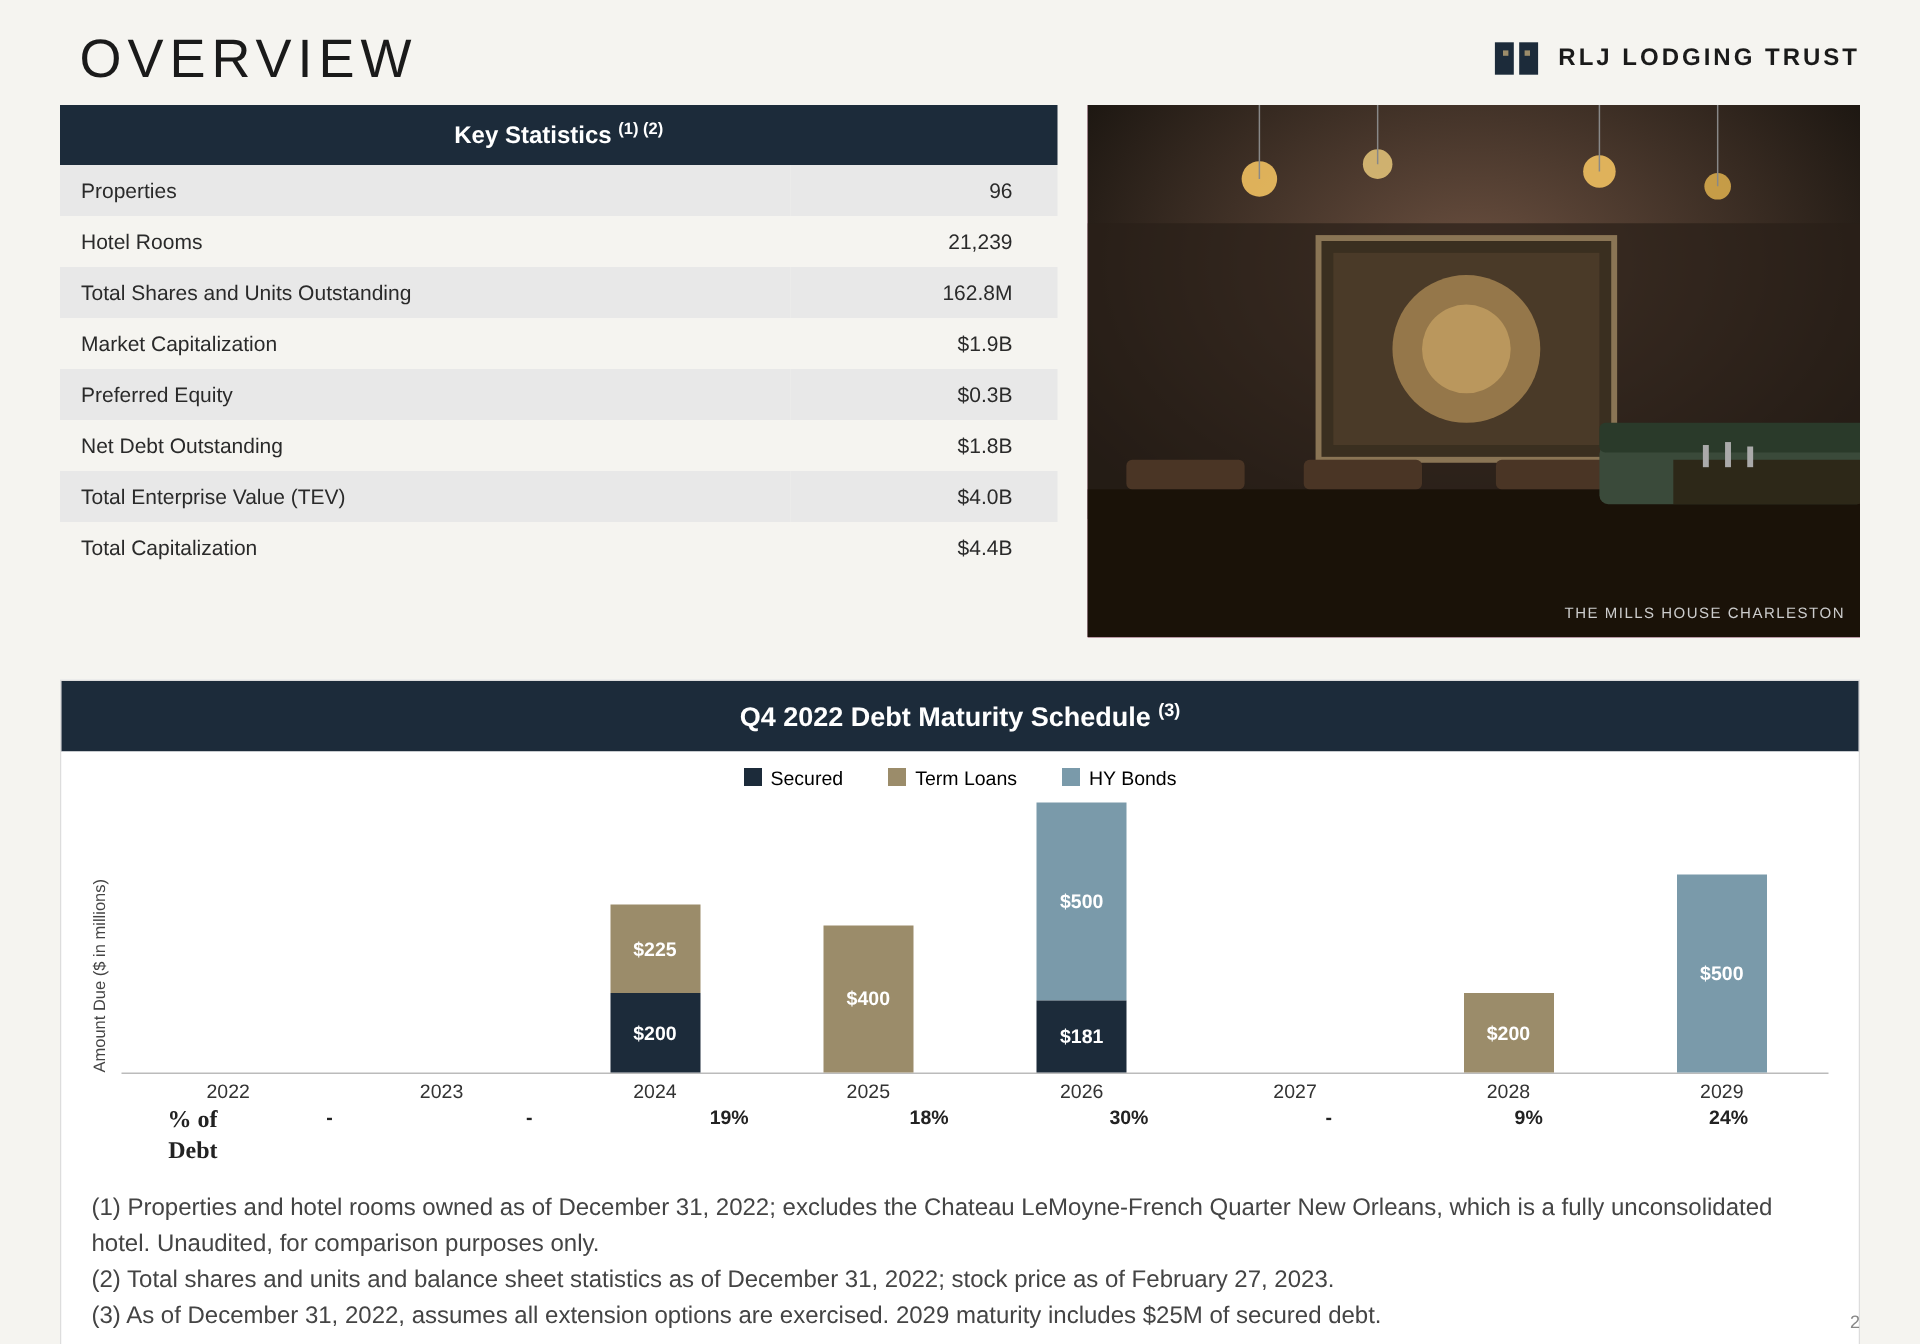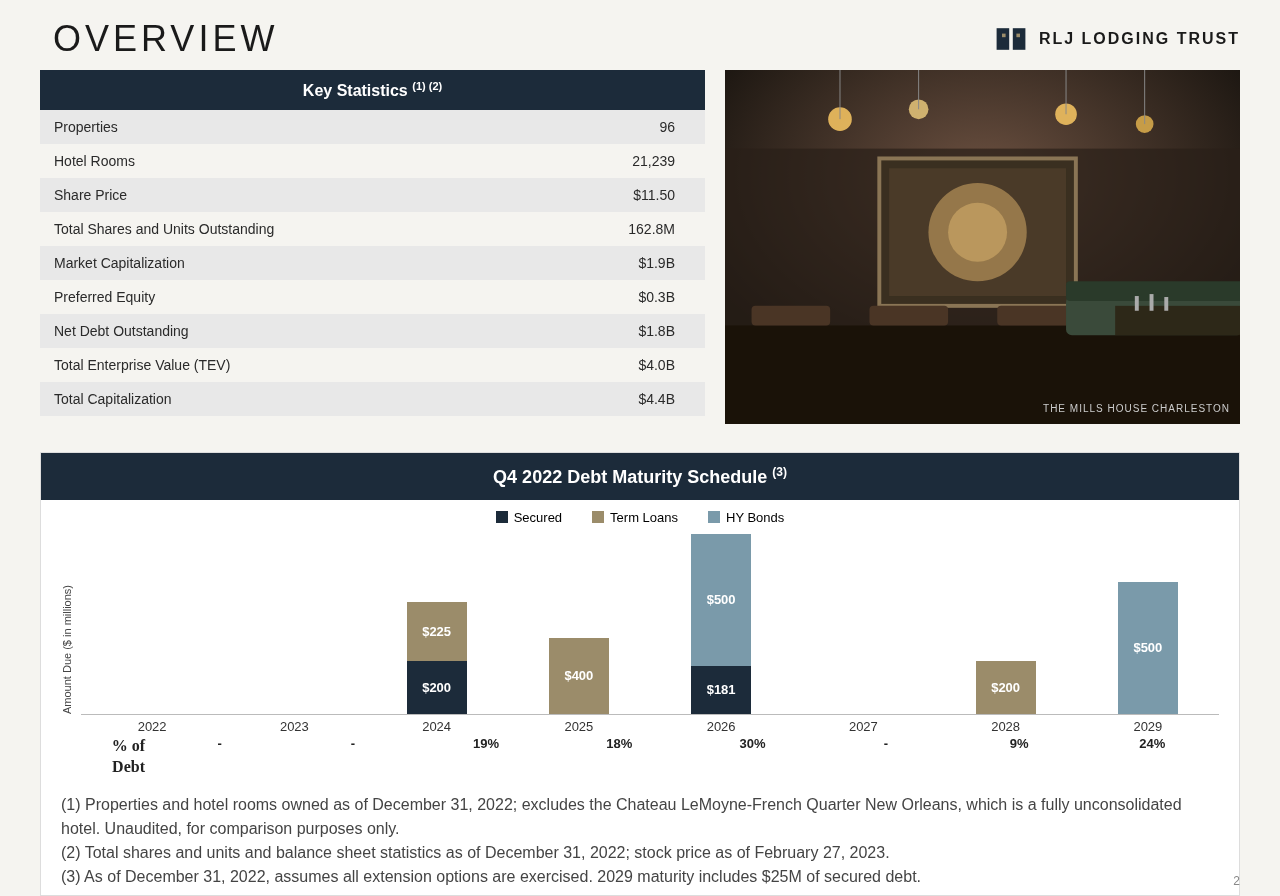--- a/index.html
+++ b/index.html
@@ -314,24 +314,20 @@
       </div>
       <table class="stats-table">
         <tbody id="stats-tbody">
         <tr>
               <td>Properties</td>
               <td>96</td>
             </tr>
             <tr>
               <td>Hotel Rooms</td>
               <td>21,239</td>
-            </tr>
-            <tr>
-              <td>Share Price</td>
-              <td>$11.50</td>
             </tr>
             <tr>
               <td>Total Shares and Units Outstanding</td>
               <td>162.8M</td>
             </tr>
             <tr>
               <td>Market Capitalization</td>
               <td>$1.9B</td>
             </tr>
             <tr>
@@ -437,21 +433,21 @@
                 <div class="bar-stack"></div>
               </div>
               <div class="bar-group">
                 <div class="bar-stack">
                   <div class="bar-segment bar-term-loans" style="height: 59px;">$225</div>
                   <div class="bar-segment bar-secured" style="height: 53px;">$200</div>
                 </div>
               </div>
               <div class="bar-group">
                 <div class="bar-stack">
-                  <div class="bar-segment bar-term-loans" style="height: 76px;">$400</div>
+                  <div class="bar-segment bar-term-loans" style="height: 98px;">$400</div>
                 </div>
               </div>
               <div class="bar-group">
                 <div class="bar-stack">
                   <div class="bar-segment bar-hy-bonds" style="height: 132px;">$500</div>
                   <div class="bar-segment bar-secured" style="height: 48px;">$181</div>
                 </div>
               </div>
               <div class="bar-group">
                 <div class="bar-stack"></div>

